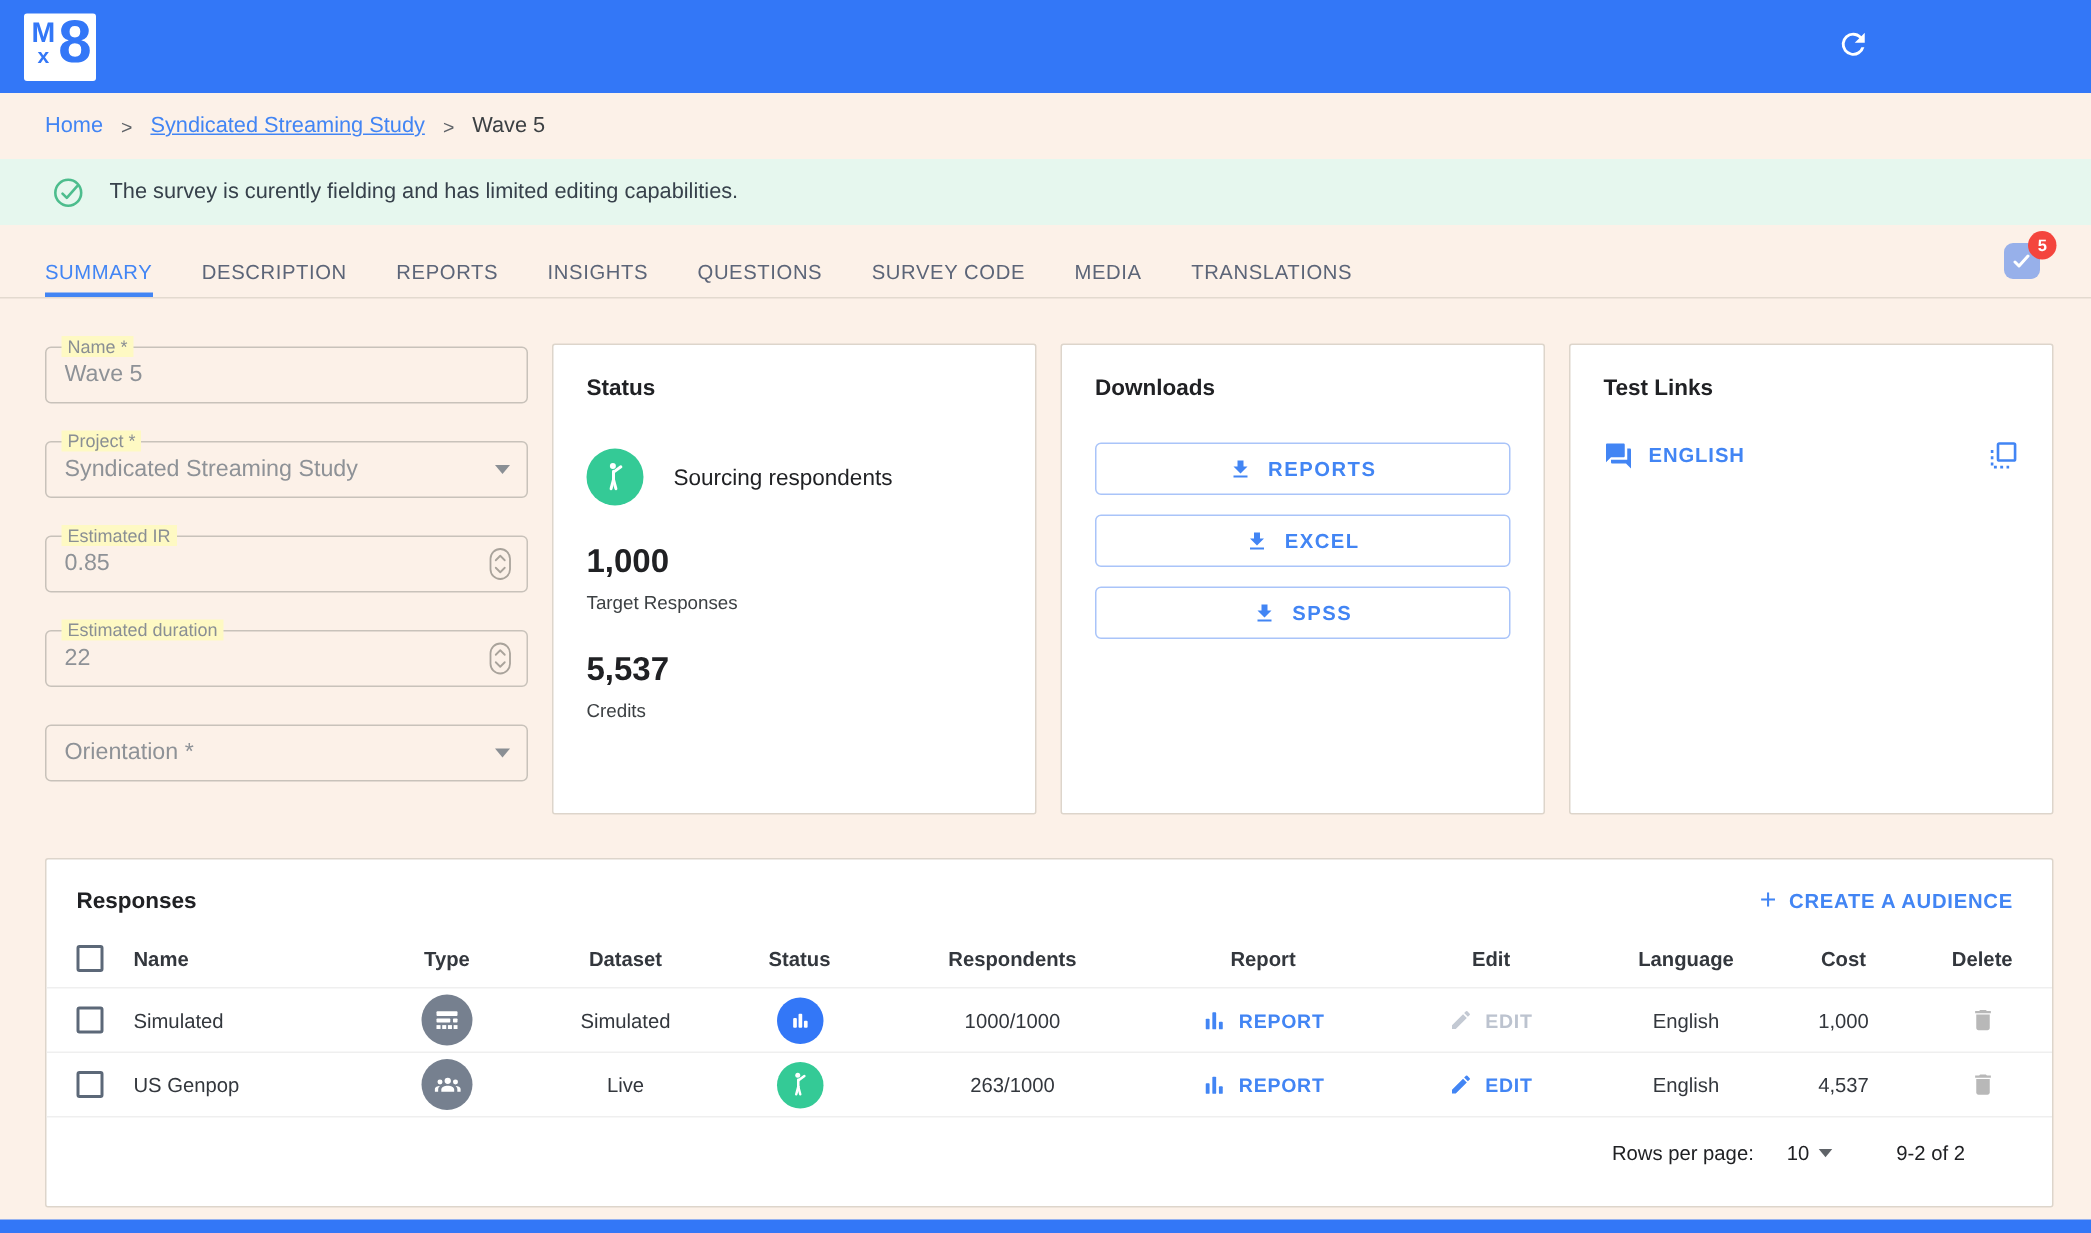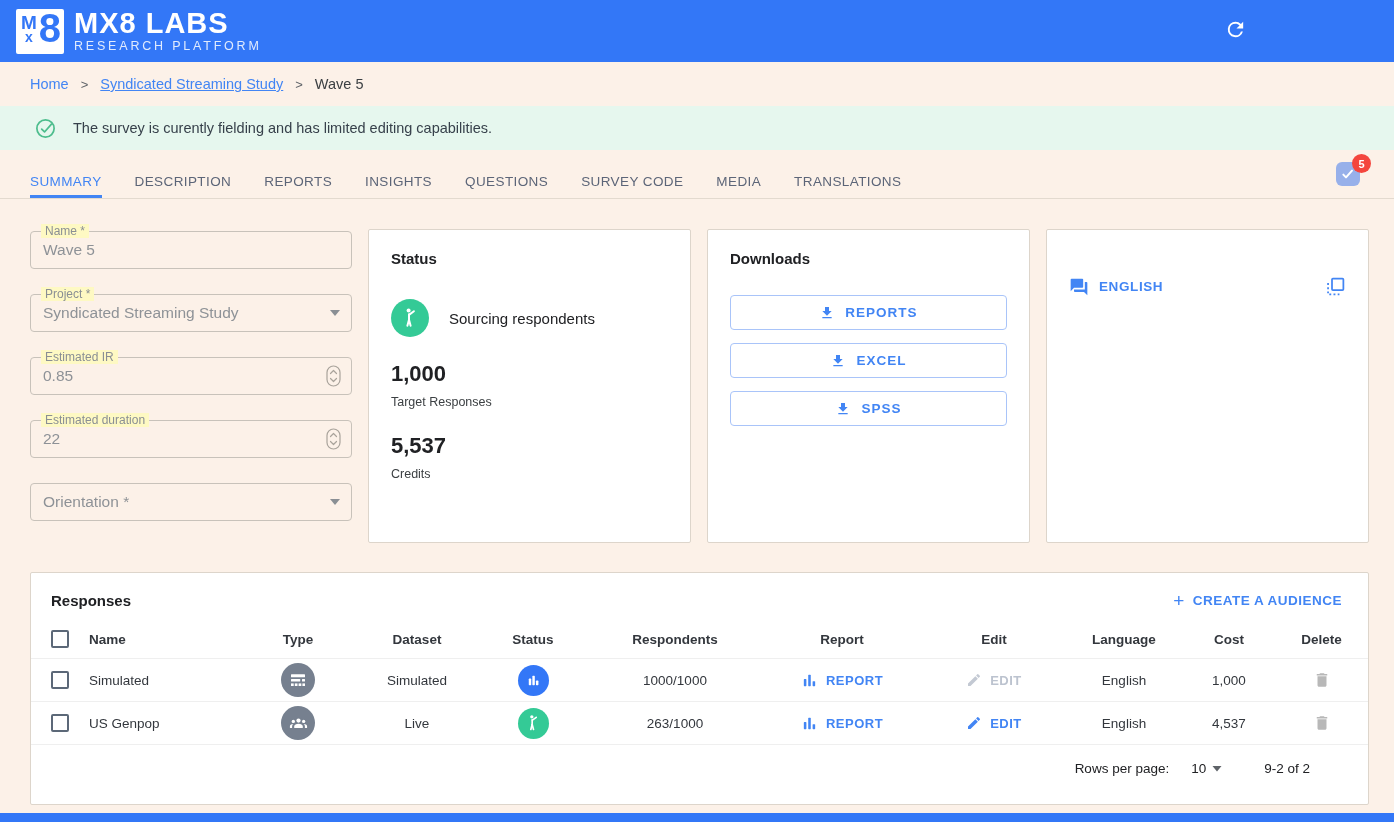--- a/index.html
+++ b/index.html
@@ -162,24 +162,20 @@
 </head>
 <body>
 
 <header class="topbar">
   <div class="logo">
     <div class="logo-box">
       <span class="lm-m">M</span>
       <span class="lm-x">x</span>
       <span class="lm-8">8</span>
     </div>
-    <div class="logo-text">
-      <div class="logo-title">MX8 LABS</div>
-      <div class="logo-sub">RESEARCH PLATFORM</div>
-    </div>
   </div>
   <div class="topbar-spacer"></div>
   <button class="refresh-btn">
     <span>
       <svg viewBox="0 0 24 24" width="23" height="23" fill="#ffffff">
           <path d="M17.65 6.35A7.96 7.96 0 0 0 12 4a8 8 0 1 0 7.73 10h-2.08A6 6 0 1 1 12 6c1.66 0 3.14.69 4.22 1.78L13 11h7V4l-2.35 2.35z"></path>
         </svg>
     </span>
   </button>
 </header>
@@ -312,20 +308,21 @@
         <span style="display:flex;">
           <svg viewBox="0 0 24 24" width="16" height="16" fill="#4285f4">
               <path d="M19 9h-4V3H9v6H5l7 7 7-7zM5 18v2h14v-2H5z"></path>
             </svg>
         </span>
         <span>SPSS</span>
       </button>
     </section>
 
     <section class="card top-card">
+      <div class="card-title">Test Links</div>
       <div class="testlink-row">
         <a class="testlink" href="#">
           <span style="display:flex;">
             <svg viewBox="0 0 24 24" width="20" height="20" fill="#4285f4">
                 <path d="M21 6h-2v9H6v2c0 .55.45 1 1 1h11l4 4V7c0-.55-.45-1-1-1zM17 12V3c0-.55-.45-1-1-1H3c-.55 0-1 .45-1 1v14l4-4h10c.55 0 1-.45 1-1z"></path>
               </svg>
           </span>
           <span>ENGLISH</span>
         </a>
         <span class="tl-spacer"></span>

